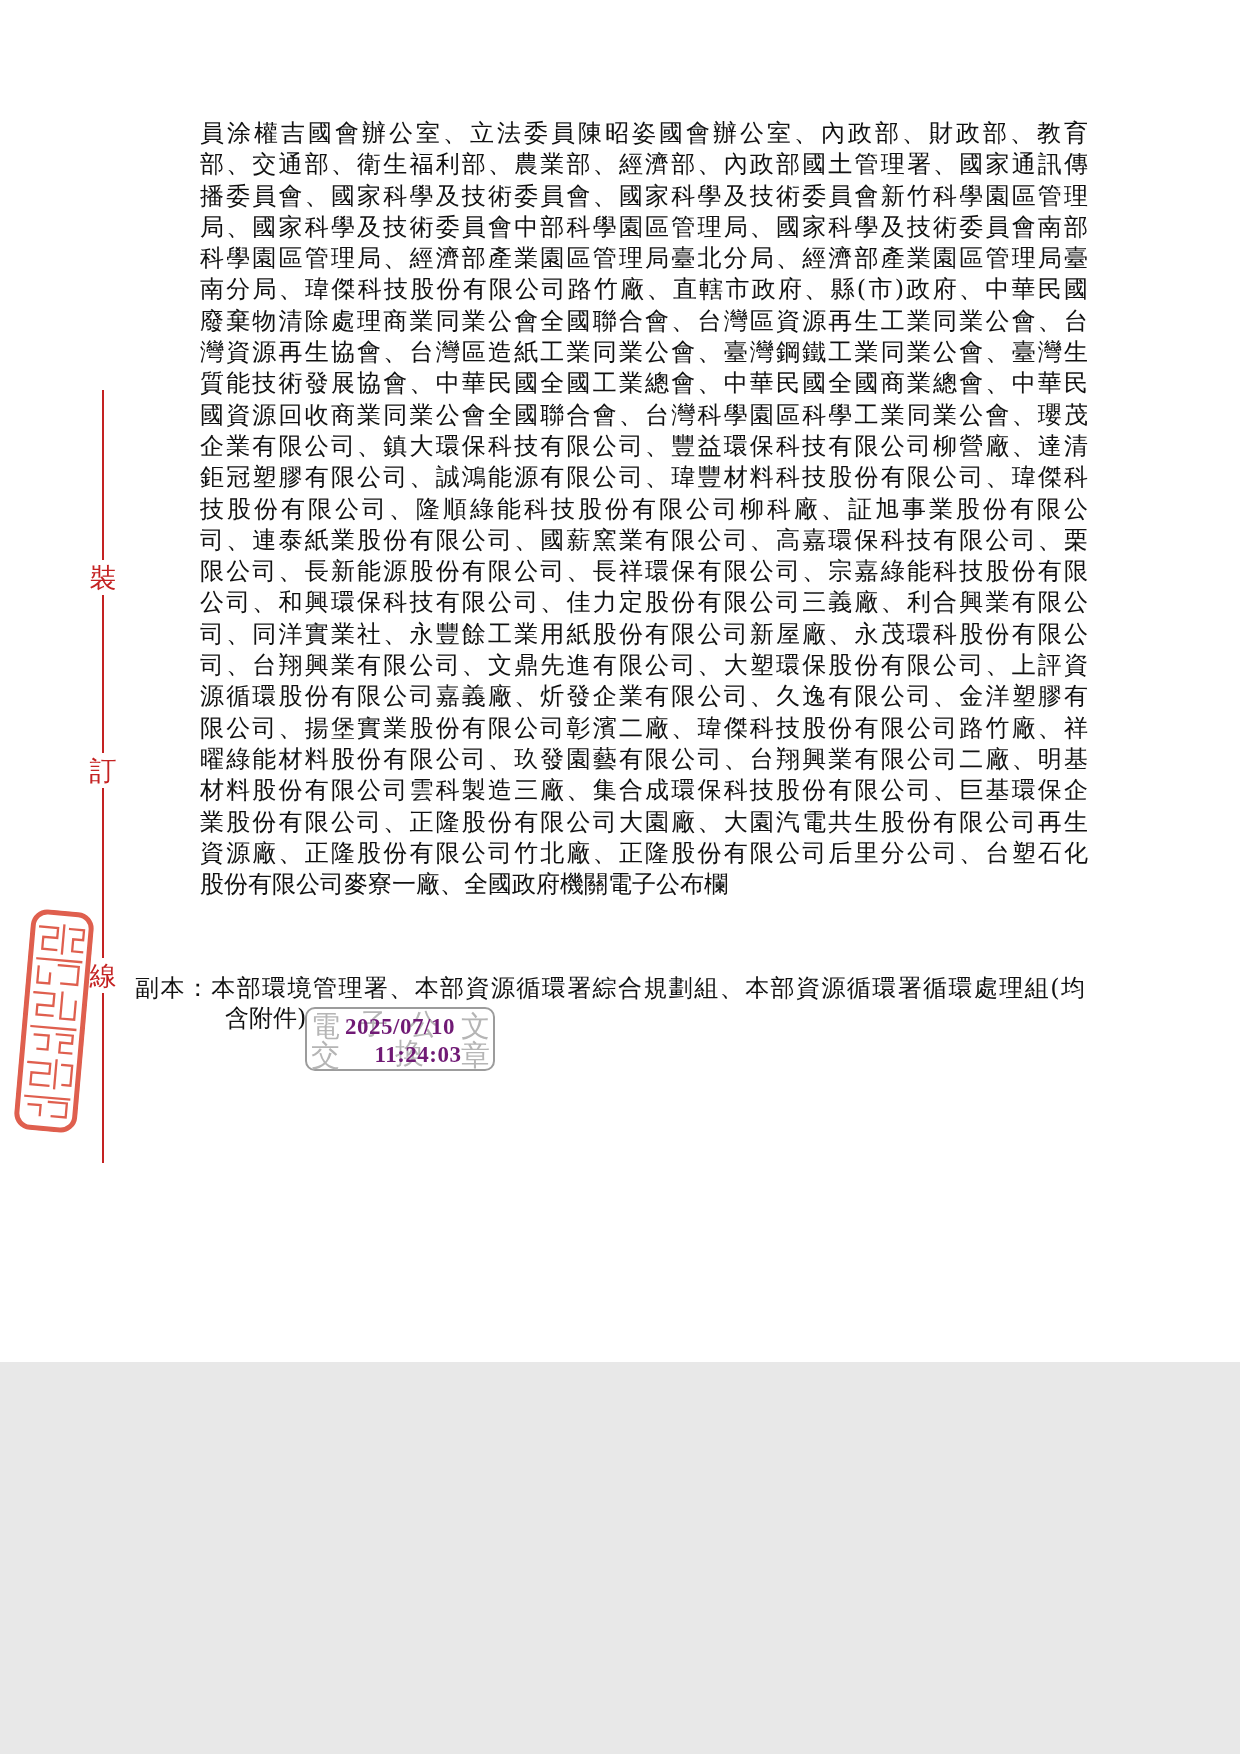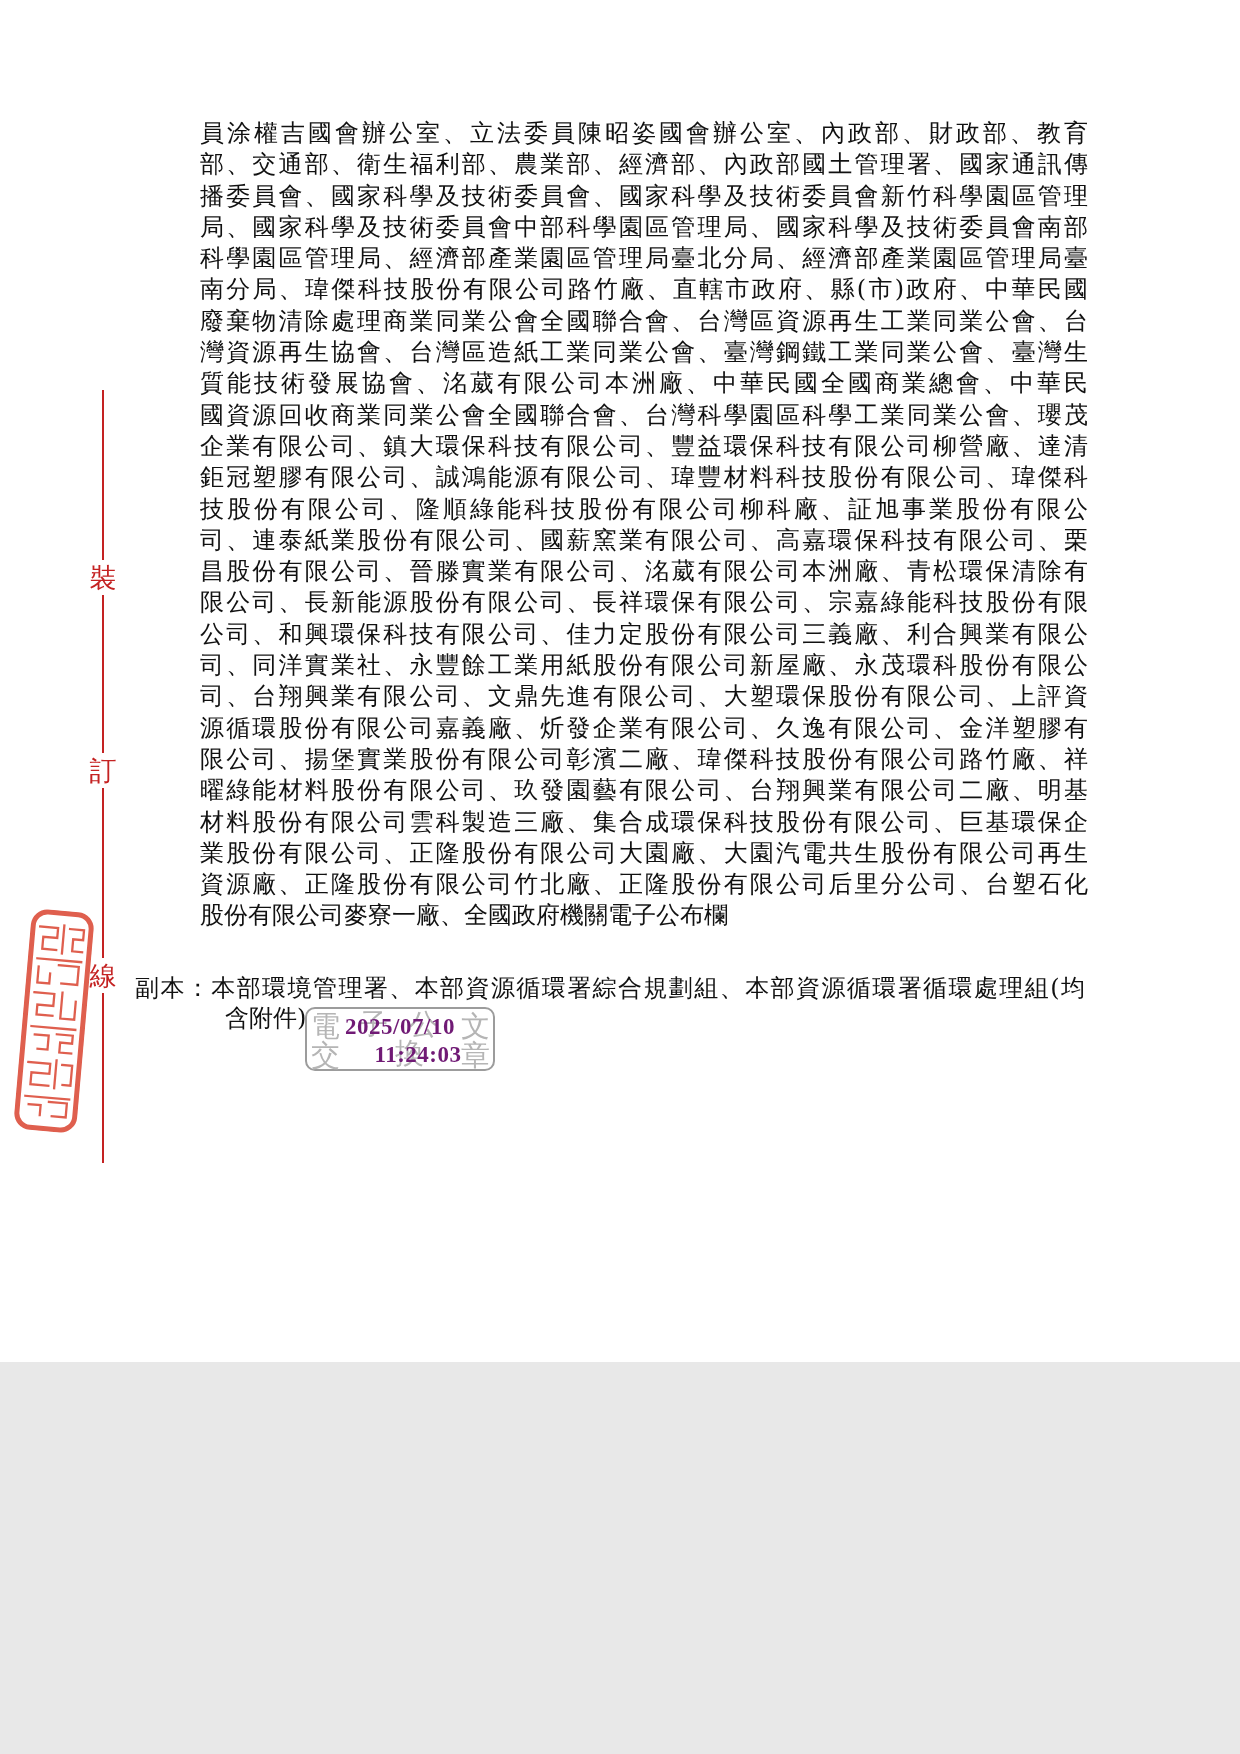--- a/index.html
+++ b/index.html
@@ -71,27 +71,26 @@
 
   <div class="doc-text">
       <div class="doc-line">員涂權吉國會辦公室、立法委員陳昭姿國會辦公室、內政部、財政部、教育</div>
       <div class="doc-line">部、交通部、衛生福利部、農業部、經濟部、內政部國土管理署、國家通訊傳</div>
       <div class="doc-line">播委員會、國家科學及技術委員會、國家科學及技術委員會新竹科學園區管理</div>
       <div class="doc-line">局、國家科學及技術委員會中部科學園區管理局、國家科學及技術委員會南部</div>
       <div class="doc-line">科學園區管理局、經濟部產業園區管理局臺北分局、經濟部產業園區管理局臺</div>
       <div class="doc-line">南分局、瑋傑科技股份有限公司路竹廠、直轄市政府、縣(市)政府、中華民國</div>
       <div class="doc-line">廢棄物清除處理商業同業公會全國聯合會、台灣區資源再生工業同業公會、台</div>
       <div class="doc-line">灣資源再生協會、台灣區造紙工業同業公會、臺灣鋼鐵工業同業公會、臺灣生</div>
-      <div class="doc-line">質能技術發展協會、洺葳有限公司本洲廠、中華民國全國商業總會、中華民</div>
+      <div class="doc-line">質能技術發展協會、中華民國全國工業總會、中華民國全國商業總會、中華民</div>
       <div class="doc-line">國資源回收商業同業公會全國聯合會、台灣科學園區科學工業同業公會、瓔茂</div>
       <div class="doc-line">企業有限公司、鎮大環保科技有限公司、豐益環保科技有限公司柳營廠、達清</div>
       <div class="doc-line">鉅冠塑膠有限公司、誠鴻能源有限公司、瑋豐材料科技股份有限公司、瑋傑科</div>
       <div class="doc-line">技股份有限公司、隆順綠能科技股份有限公司柳科廠、証旭事業股份有限公</div>
       <div class="doc-line">司、連泰紙業股份有限公司、國薪窯業有限公司、高嘉環保科技有限公司、栗</div>
-      <div class="doc-line">昌股份有限公司、晉滕實業有限公司、洺葳有限公司本洲廠、青松環保清除有</div>
       <div class="doc-line">限公司、長新能源股份有限公司、長祥環保有限公司、宗嘉綠能科技股份有限</div>
       <div class="doc-line">公司、和興環保科技有限公司、佳力定股份有限公司三義廠、利合興業有限公</div>
       <div class="doc-line">司、同洋實業社、永豐餘工業用紙股份有限公司新屋廠、永茂環科股份有限公</div>
       <div class="doc-line">司、台翔興業有限公司、文鼎先進有限公司、大塑環保股份有限公司、上評資</div>
       <div class="doc-line">源循環股份有限公司嘉義廠、炘發企業有限公司、久逸有限公司、金洋塑膠有</div>
       <div class="doc-line">限公司、揚堡實業股份有限公司彰濱二廠、瑋傑科技股份有限公司路竹廠、祥</div>
       <div class="doc-line">曜綠能材料股份有限公司、玖發園藝有限公司、台翔興業有限公司二廠、明基</div>
       <div class="doc-line">材料股份有限公司雲科製造三廠、集合成環保科技股份有限公司、巨基環保企</div>
       <div class="doc-line">業股份有限公司、正隆股份有限公司大園廠、大園汽電共生股份有限公司再生</div>
       <div class="doc-line">資源廠、正隆股份有限公司竹北廠、正隆股份有限公司后里分公司、台塑石化</div>

